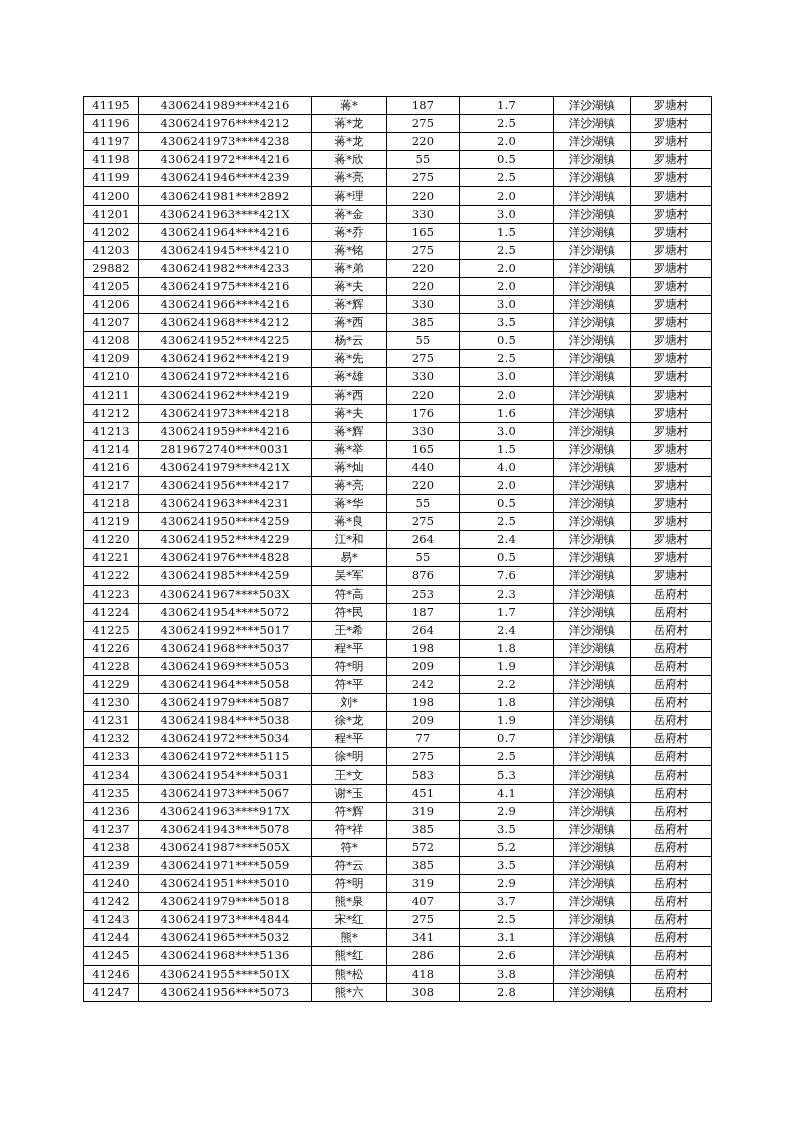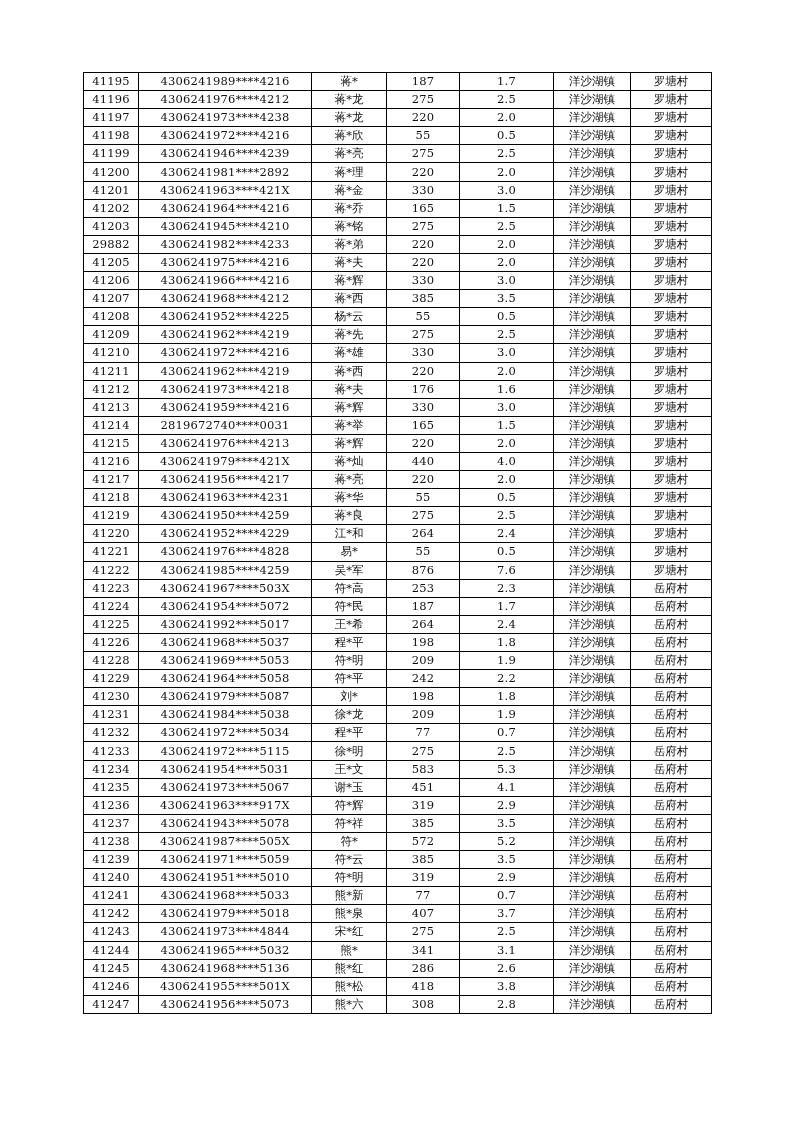--- a/index.html
+++ b/index.html
@@ -5,21 +5,21 @@
   html, body { margin: 0; padding: 0; background: #ffffff; }
   body { width: 794px; height: 1122px; position: relative; overflow: hidden;
          font-family: "DejaVu Serif", "Liberation Serif", serif; color: #111; }
   #sheet { position: absolute; left: 83px; top: 72px; border-collapse: collapse;
            table-layout: fixed; width: 628px; }
   #sheet td { border: 1px solid #000; height: 17px; padding: 0; font-size: 11.5px;
               line-height: 17px; text-align: center; white-space: nowrap; overflow: hidden; }
   #sheet tr { height: 18.1px; }
   col.c0 { width: 55px; } col.c1 { width: 173px; } col.c2 { width: 75px; }
   col.c3 { width: 73px; } col.c4 { width: 94px; } col.c5 { width: 77px; } col.c6 { width: 81px; }
-  #sheet { border: 1.5px solid #000; }
+  #sheet { border: 1.5px solid #000; margin-top: 24px; }
   td.num { letter-spacing: 0.2px; }
 </style>
 </head>
 <body>
 
 <table id="sheet">
   <colgroup>
     <col class="c0">
       <col class="c1">
       <col class="c2">
@@ -203,29 +203,20 @@
       <tr>
         <td class="num">41214</td>
         <td class="num">2819672740****0031</td>
         <td>蒋*举</td>
         <td class="num">165</td>
         <td class="num">1.5</td>
         <td>洋沙湖镇</td>
         <td>罗塘村</td>
       </tr>
       <tr>
-        <td class="num">41215</td>
-        <td class="num">4306241976****4213</td>
-        <td>蒋*辉</td>
-        <td class="num">220</td>
-        <td class="num">2.0</td>
-        <td>洋沙湖镇</td>
-        <td>罗塘村</td>
-      </tr>
-      <tr>
         <td class="num">41216</td>
         <td class="num">4306241979****421X</td>
         <td>蒋*灿</td>
         <td class="num">440</td>
         <td class="num">4.0</td>
         <td>洋沙湖镇</td>
         <td>罗塘村</td>
       </tr>
       <tr>
         <td class="num">41217</td>
@@ -428,29 +419,20 @@
       <tr>
         <td class="num">41240</td>
         <td class="num">4306241951****5010</td>
         <td>符*明</td>
         <td class="num">319</td>
         <td class="num">2.9</td>
         <td>洋沙湖镇</td>
         <td>岳府村</td>
       </tr>
       <tr>
-        <td class="num">41241</td>
-        <td class="num">4306241968****5033</td>
-        <td>熊*新</td>
-        <td class="num">77</td>
-        <td class="num">0.7</td>
-        <td>洋沙湖镇</td>
-        <td>岳府村</td>
-      </tr>
-      <tr>
         <td class="num">41242</td>
         <td class="num">4306241979****5018</td>
         <td>熊*泉</td>
         <td class="num">407</td>
         <td class="num">3.7</td>
         <td>洋沙湖镇</td>
         <td>岳府村</td>
       </tr>
       <tr>
         <td class="num">41243</td>

